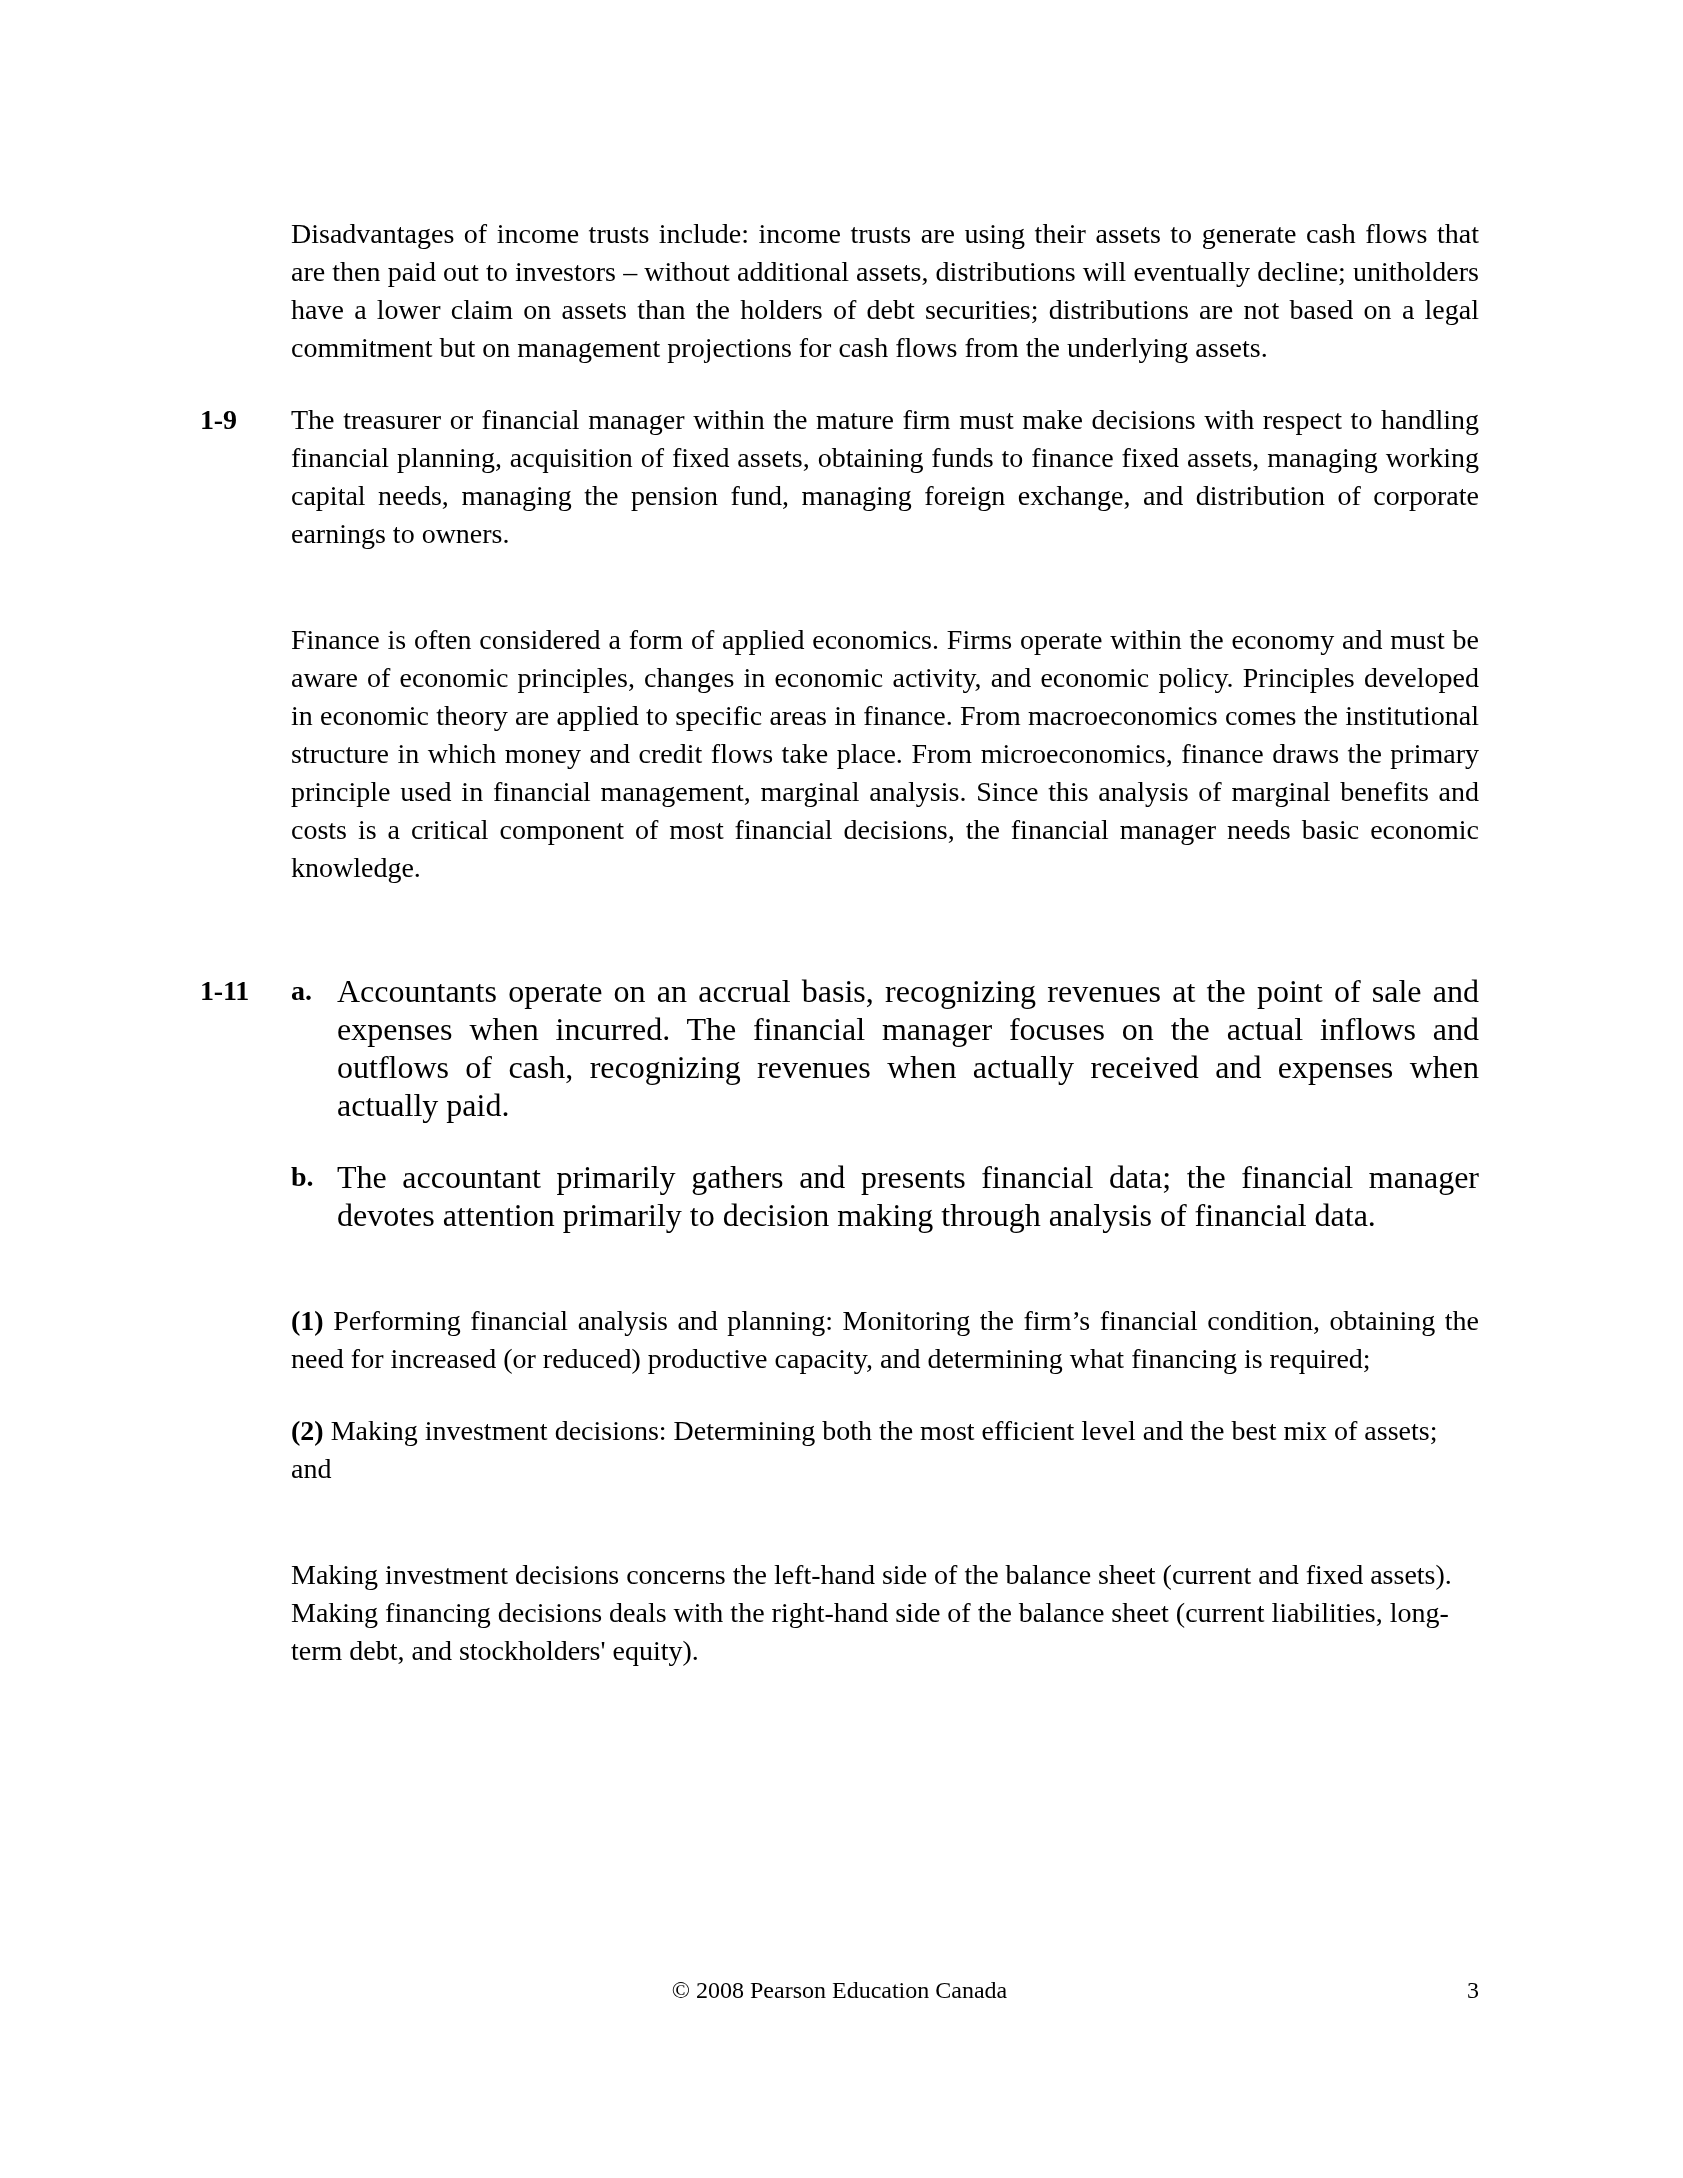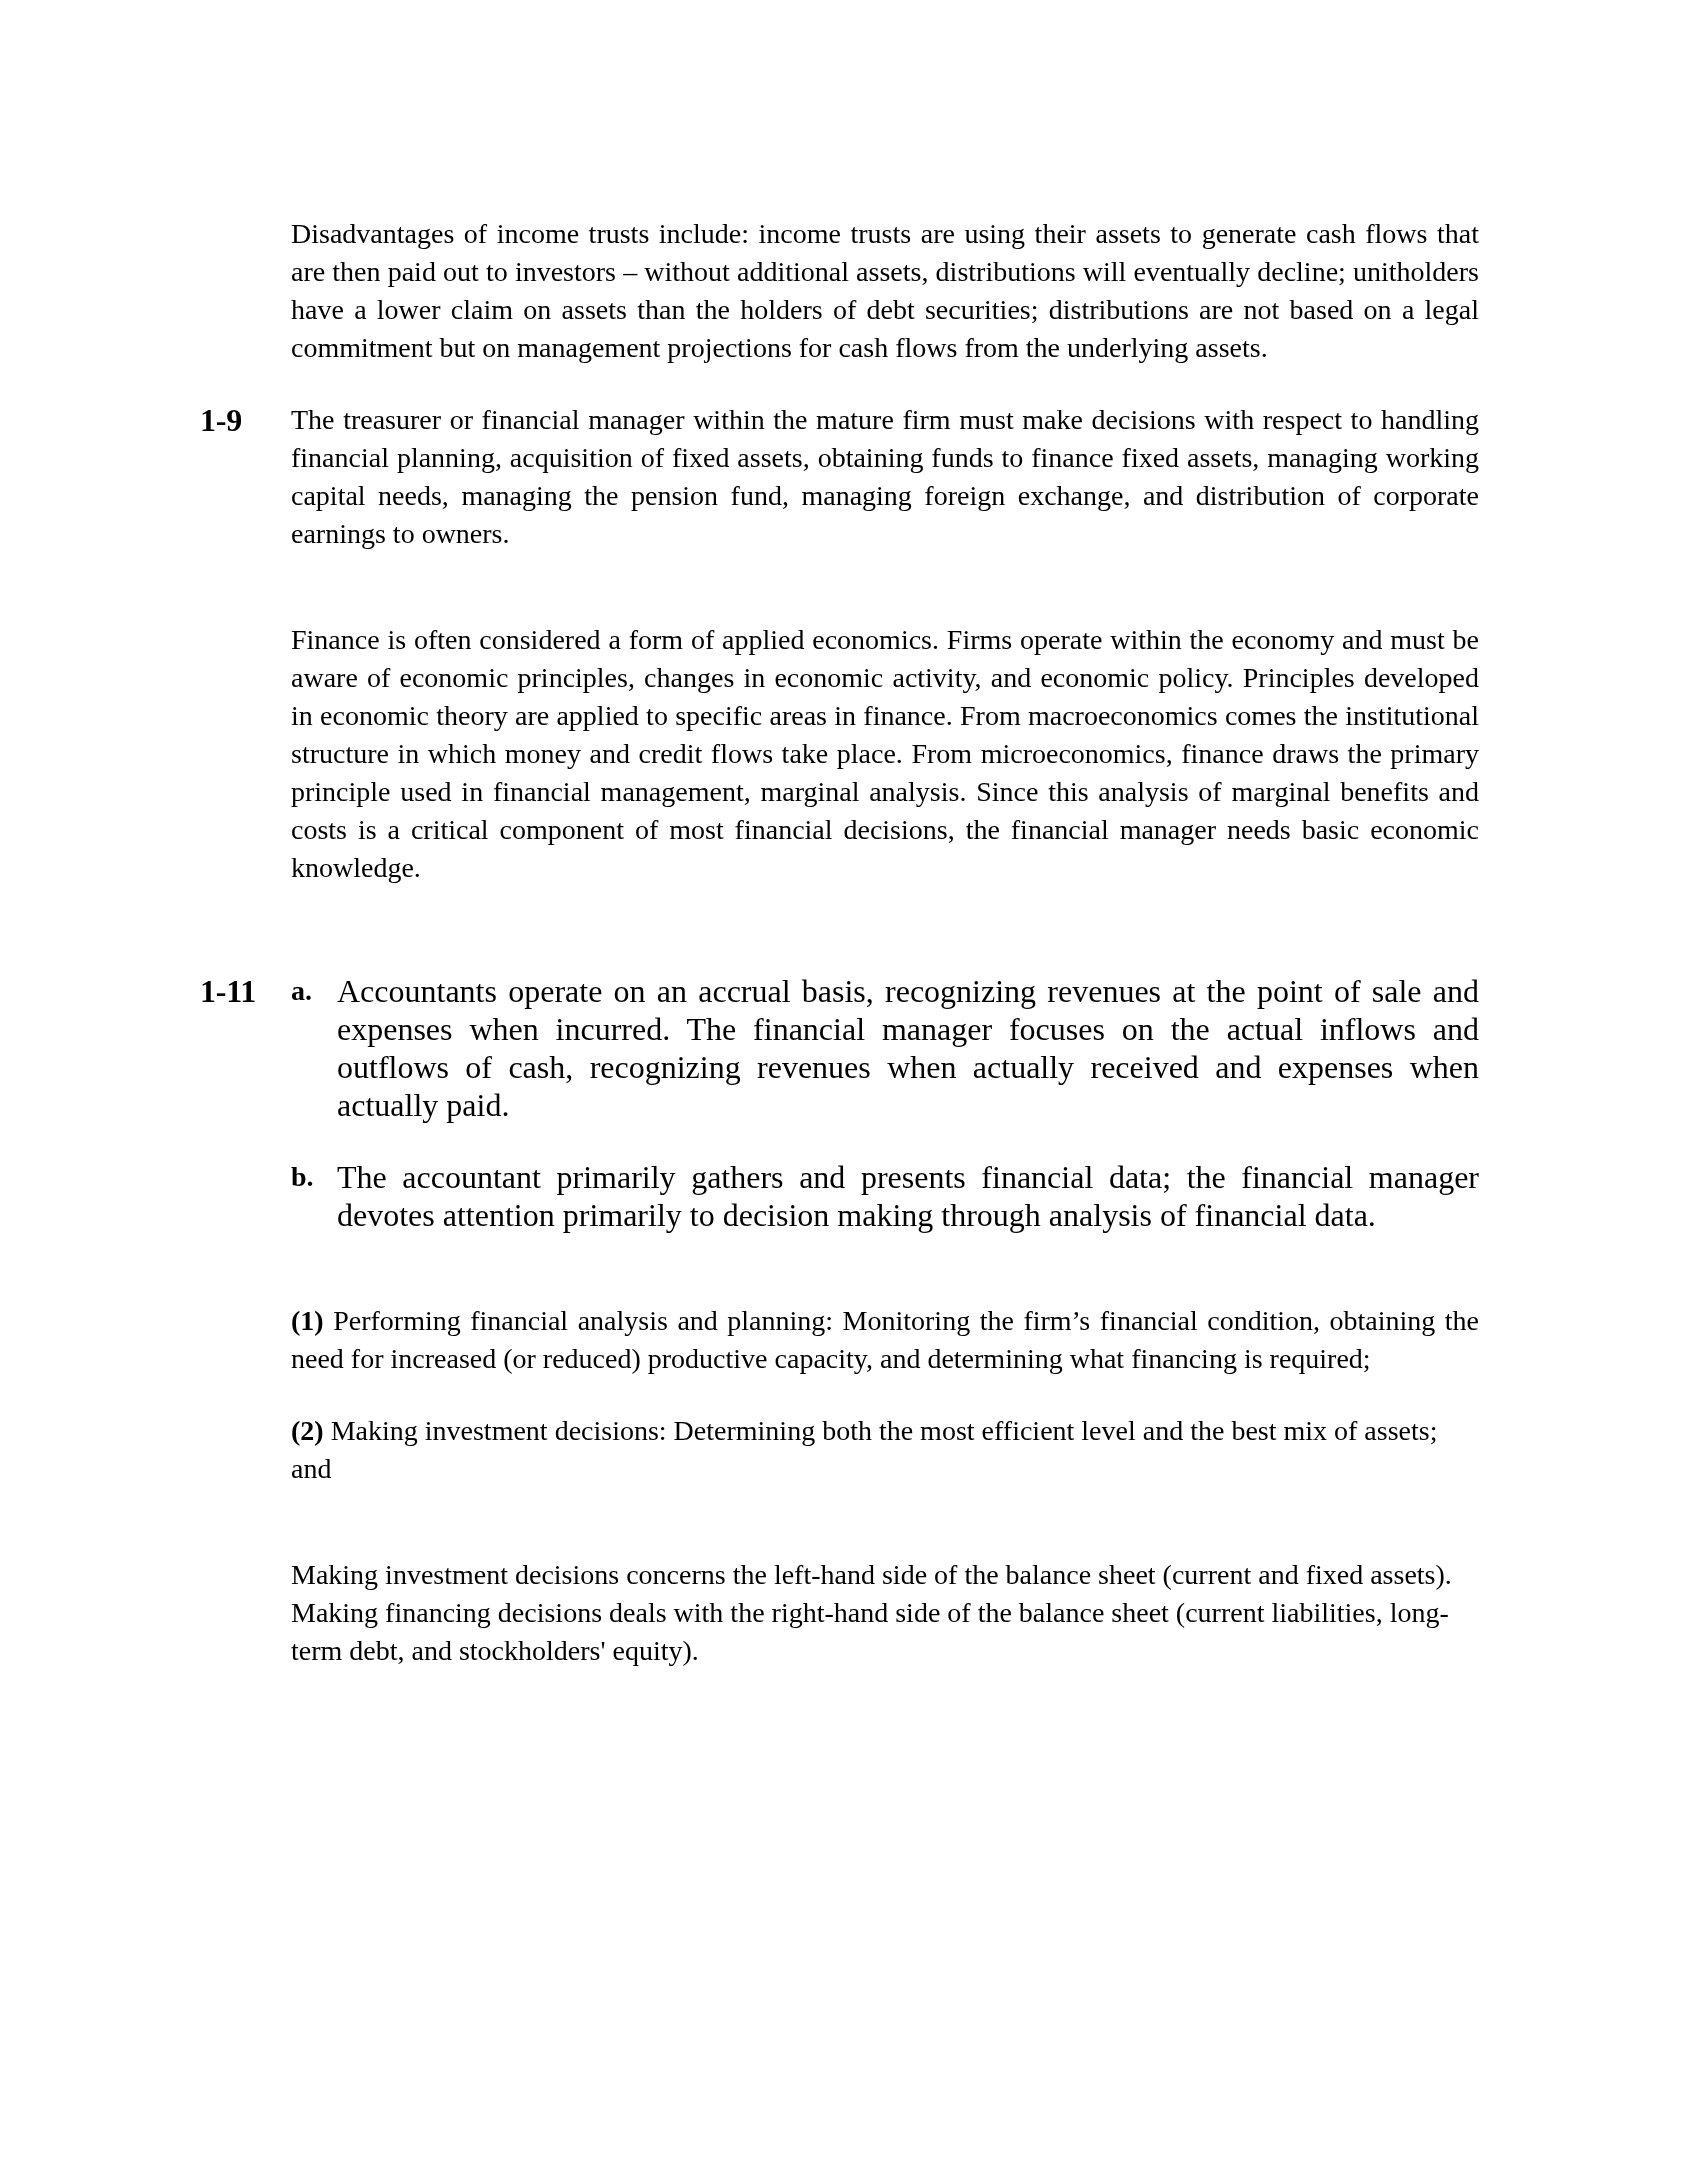--- a/index.html
+++ b/index.html
@@ -28,21 +28,21 @@
   
   .block {
     display: flex;
     align-items: flex-start;
     margin-bottom: 0;
   }
   .gutter {
     width: 91px;
     flex: 0 0 91px;
     font-weight: bold;
-    font-size: 32px;
+    font-size: 28px;
     line-height: 38px;
     letter-spacing: -0.2px;
   }
   .body {
     flex: 1 1 auto;
     font-size: 28px;
     line-height: 38px;
     text-align: justify;
     text-justify: inter-word;
     hyphens: none;
@@ -172,15 +172,21 @@
 
     <div class="spacer-md"></div>
 
     <div class="block">
       <div class="gutter"></div>
       <div class="body noindentjust">Making investment decisions concerns the left-hand side of the balance sheet (current and fixed assets).  Making financing decisions deals with the right-hand side of the balance sheet (current liabilities, long-term debt, and stockholders' equity).</div>
     </div>
 
   </div>
 
+  <div class="footer">
+    <div class="footer-inner">
+      <span class="footer-copy">© 2008 Pearson Education Canada</span>
+      <span class="footer-page">3</span>
+    </div>
+  </div>
 
 </div>
 
 
 </body></html>

